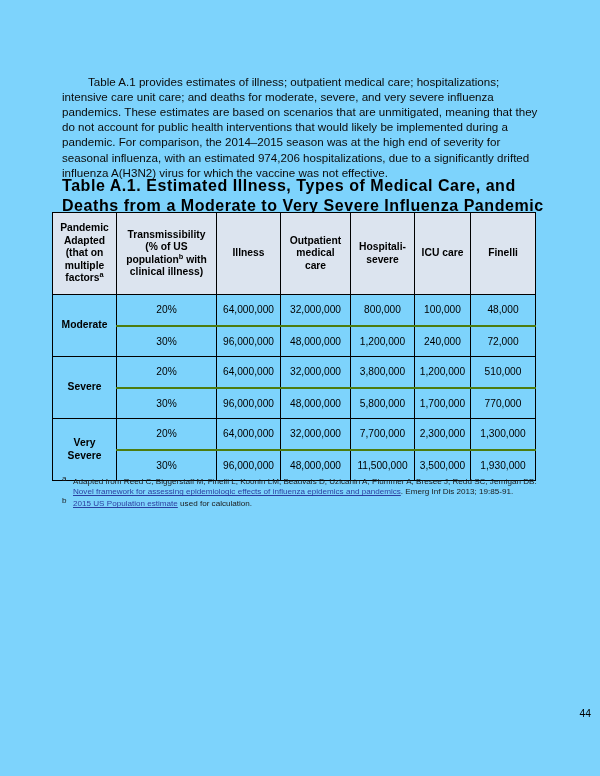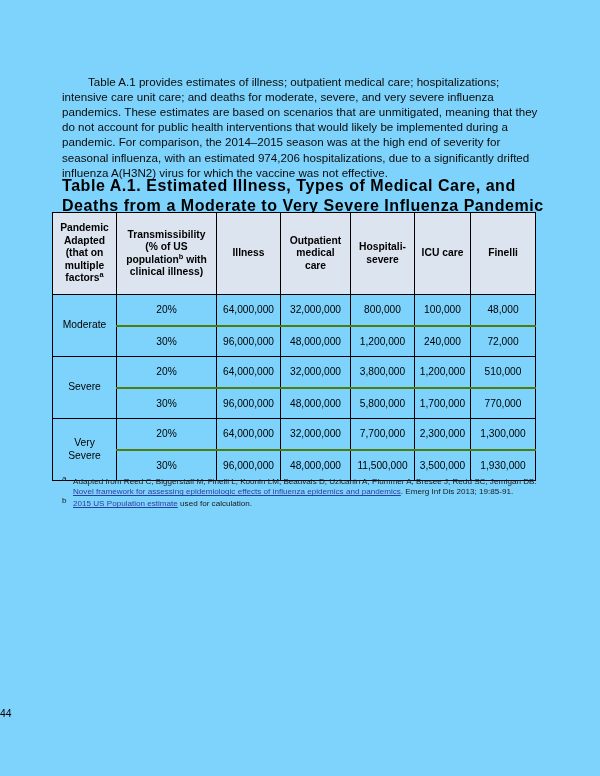--- a/index.html
+++ b/index.html
@@ -81,21 +81,21 @@
     box-sizing: border-box;
   }
   table.data thead th .sup {
     font-size: 7.4px;
     vertical-align: super;
     line-height: 0;
   }
 
   td.sev {
     text-align: center;
-    font-weight: normal;
+    font-weight: bold;
     font-size: 10.3px;
     line-height: 12.2px;
   }
   td.trans {
     text-align: center;
     font-size: 10.2px;
   }
   td.num {
     text-align: center;
     padding-right: 9px;
@@ -136,23 +136,24 @@
   .footnotes a.lnk {
     color: #2b3fa0;
   }
 
   
   .page-number {
     position: absolute;
     left: 0;
     top: 708px;
     width: 545px;
-    text-align: left;
+    text-align: right;
     font-size: 10.4px;
     color: #000000;
+    padding-left: 46px;
   }
 </style>
 </head>
 <body>
 
 <div class="page">
 
   <p class="intro">Table A.1 provides estimates of illness; outpatient medical care; hospitalizations; intensive care unit care; and deaths for moderate, severe, and very severe influenza pandemics. These estimates are based on scenarios that are unmitigated, meaning that they do not account for public health interventions that would likely be implemented during a pandemic. For comparison, the 2014–2015 season was at the high end of severity for seasonal influenza, with an estimated 974,206 hospitalizations, due to a significantly drifted influenza A(H3N2) virus for which the vaccine was not effective.</p>
 
   <div class="table-caption">Table A.1. Estimated Illness, Types of Medical Care, and Deaths from a Moderate to Very Severe Influenza Pandemic</div>

